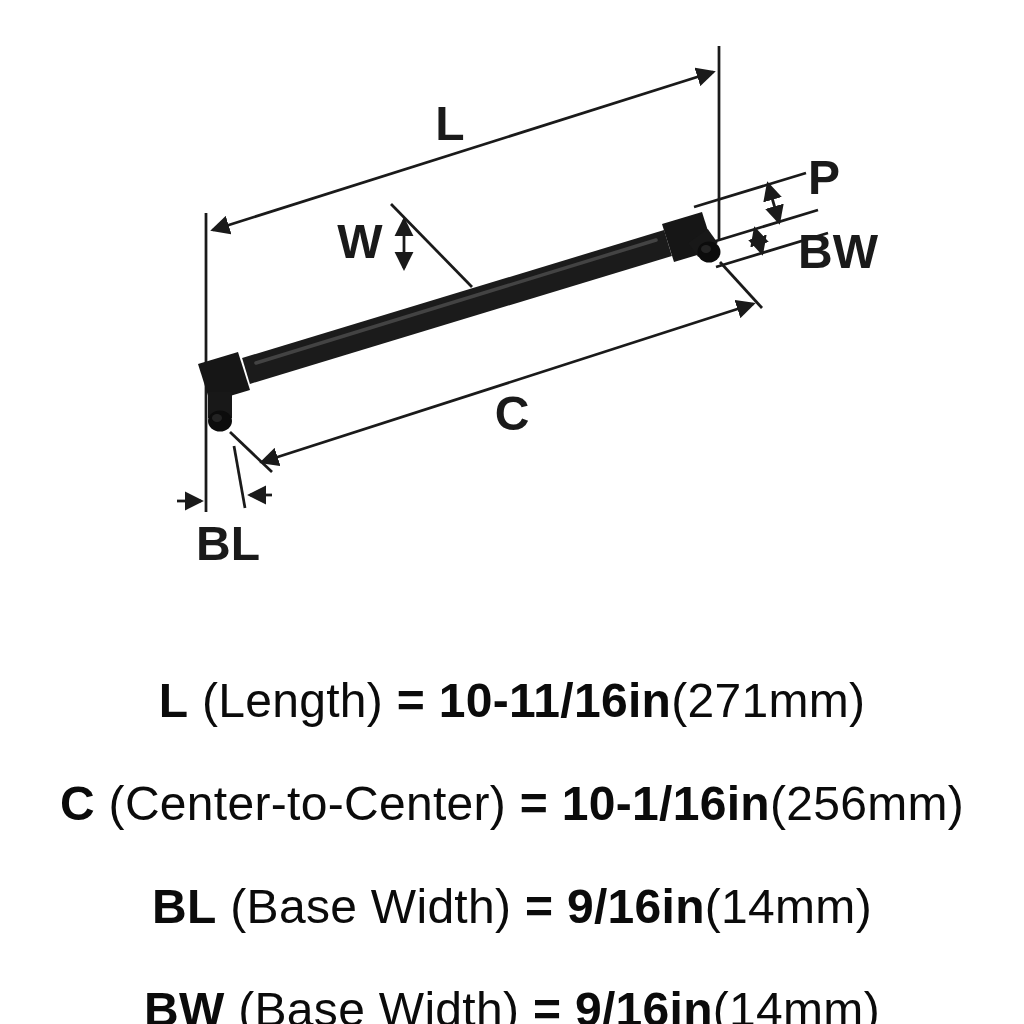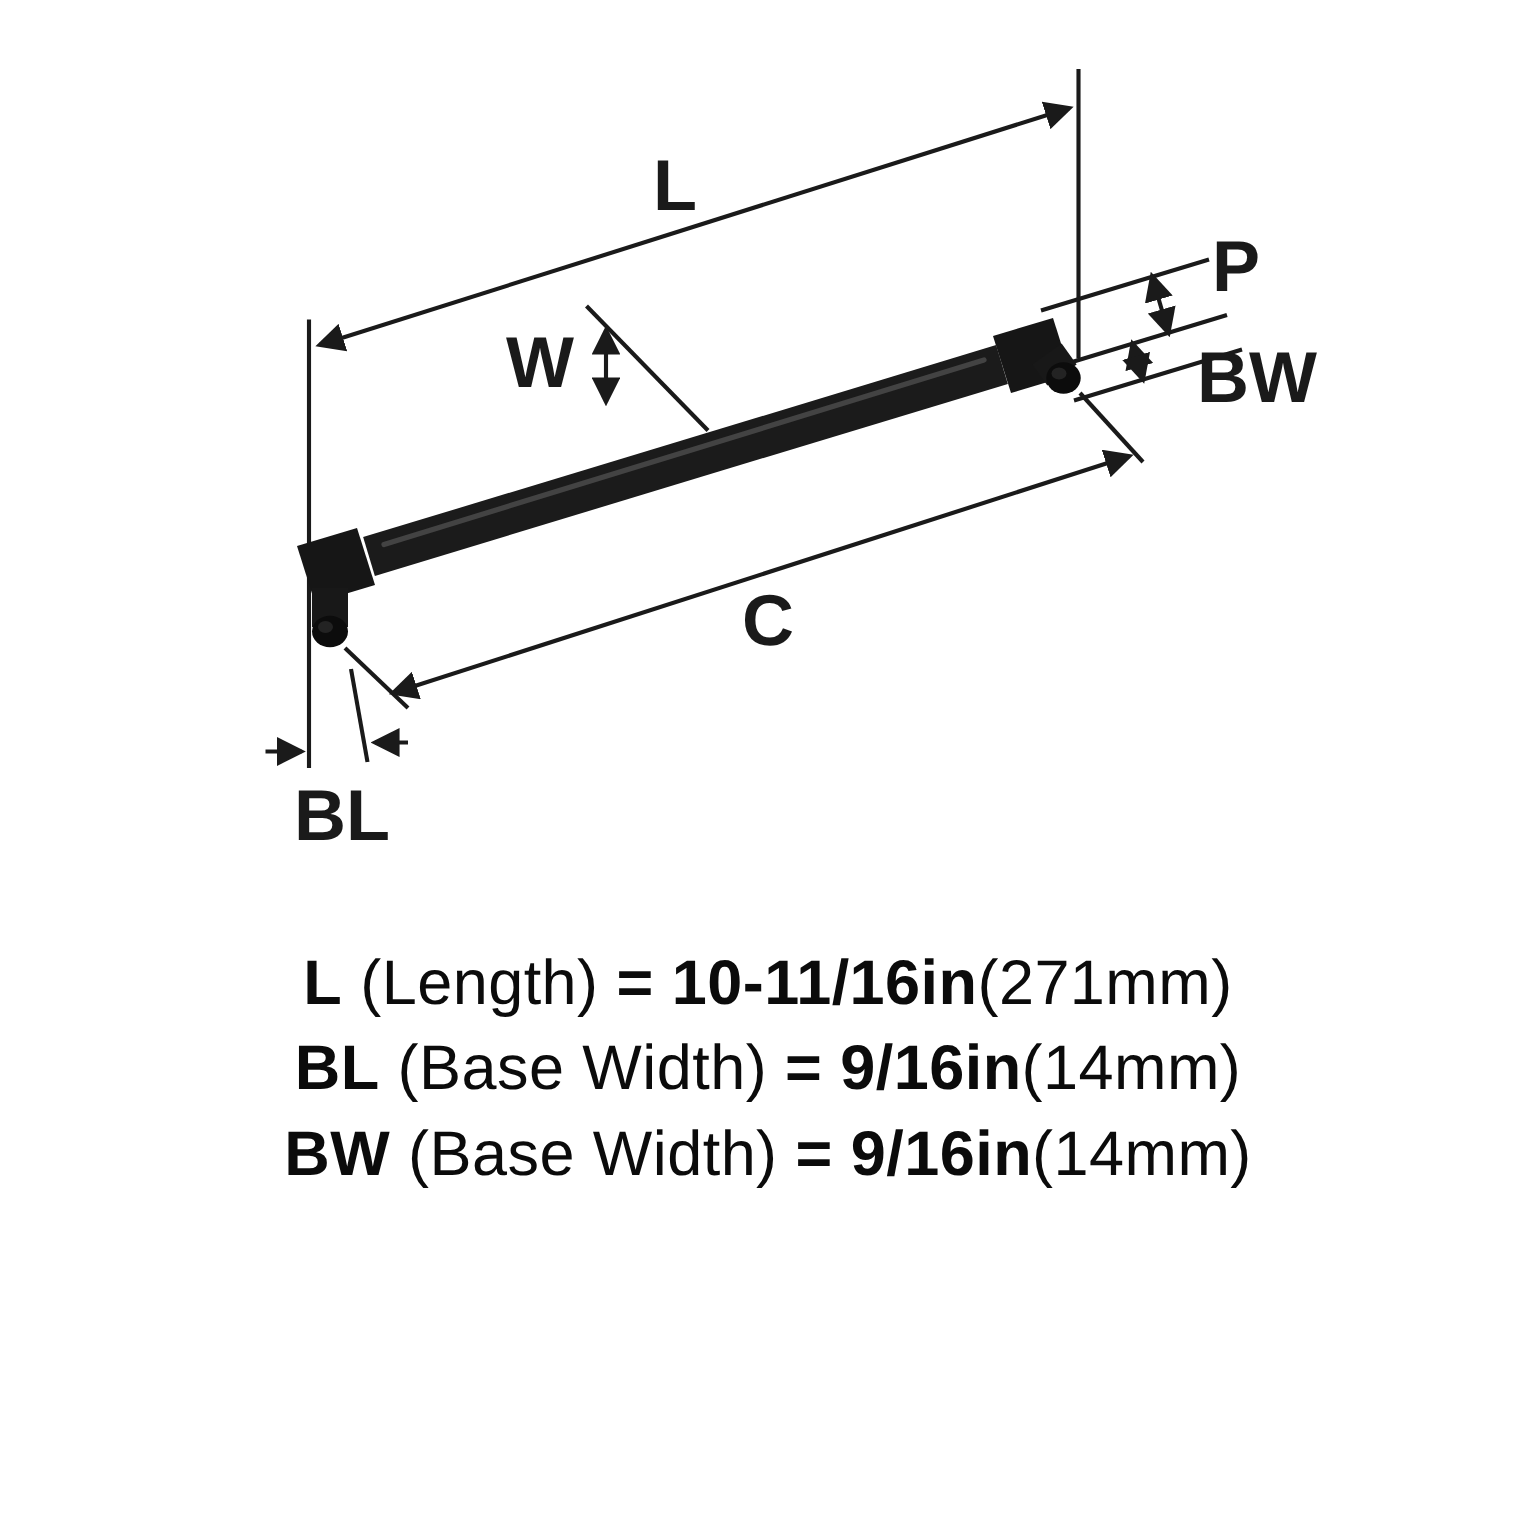--- a/index.html
+++ b/index.html
@@ -11,21 +11,21 @@
   .dim{stroke:var(--line,#1a1a1a);stroke-width:2.75;fill:none;}
   .dimlabel{
     font-family:"Liberation Sans",sans-serif;font-weight:700;font-size:48px;
     fill:var(--line,#1a1a1a);
   }
   .handle-fill{fill:var(--handle,#161616);}
   .specs{
     position:absolute;top:626px;left:0;width:1024px;text-align:center;
     color:#0b0b0b;
   }
-  .spec-row{font-size:42px;line-height:57px;white-space:nowrap;letter-spacing:.3px;}
+  .spec-row{font-size:48px;line-height:57px;white-space:nowrap;letter-spacing:.3px;margin-top:46px;}
   .spec-row .k,.spec-row .eq,.spec-row .v{font-weight:700;}
   .spec-row .n,.spec-row .m{font-weight:400;}
 </style>
 </head>
 <body>
 
 <div class="canvas">
 
   <svg class="diagram-svg" width="1024" height="620" viewBox="0 0 1024 620">
     <defs>
@@ -91,20 +91,26 @@
   </svg>
 
   <div class="specs">
     <div class="spec-row">
       <span class="k">L</span>
       <span class="n">(Length)</span>
       <span class="eq">=</span>
       <span class="v">10-11/16in</span><span class="m">(271mm)</span>
     </div>
     <div class="spec-row">
+      <span class="k">C</span>
+      <span class="n">(Center-to-Center)</span>
+      <span class="eq">=</span>
+      <span class="v">10-1/16in</span><span class="m">(256mm)</span>
+    </div>
+    <div class="spec-row">
       <span class="k">BL</span>
       <span class="n">(Base Width)</span>
       <span class="eq">=</span>
       <span class="v">9/16in</span><span class="m">(14mm)</span>
     </div>
     <div class="spec-row">
       <span class="k">BW</span>
       <span class="n">(Base Width)</span>
       <span class="eq">=</span>
       <span class="v">9/16in</span><span class="m">(14mm)</span>

